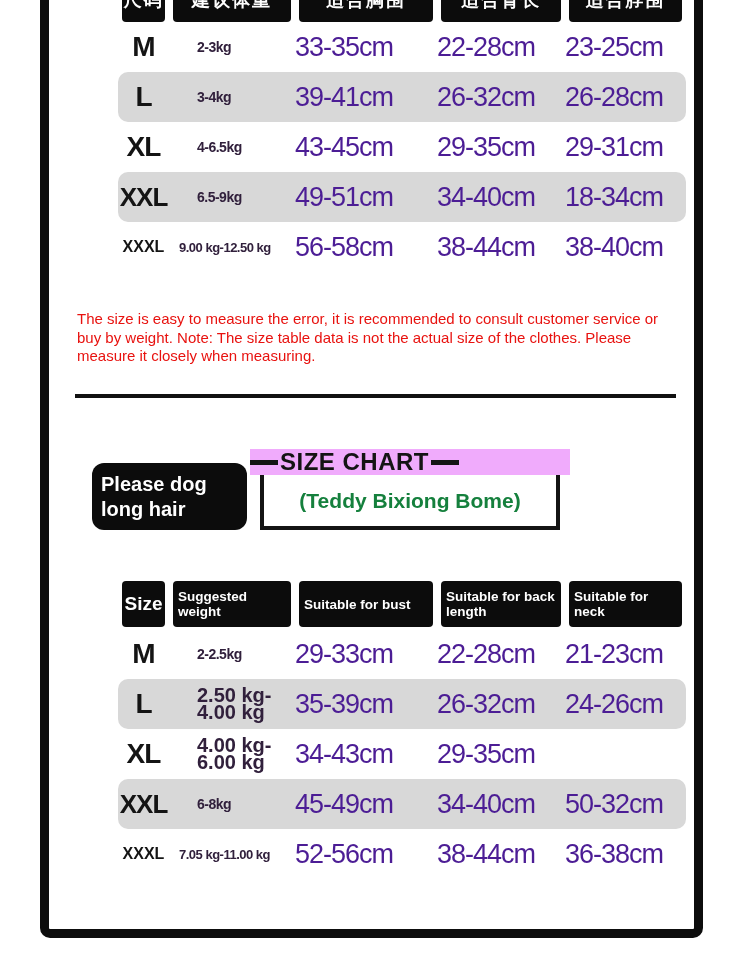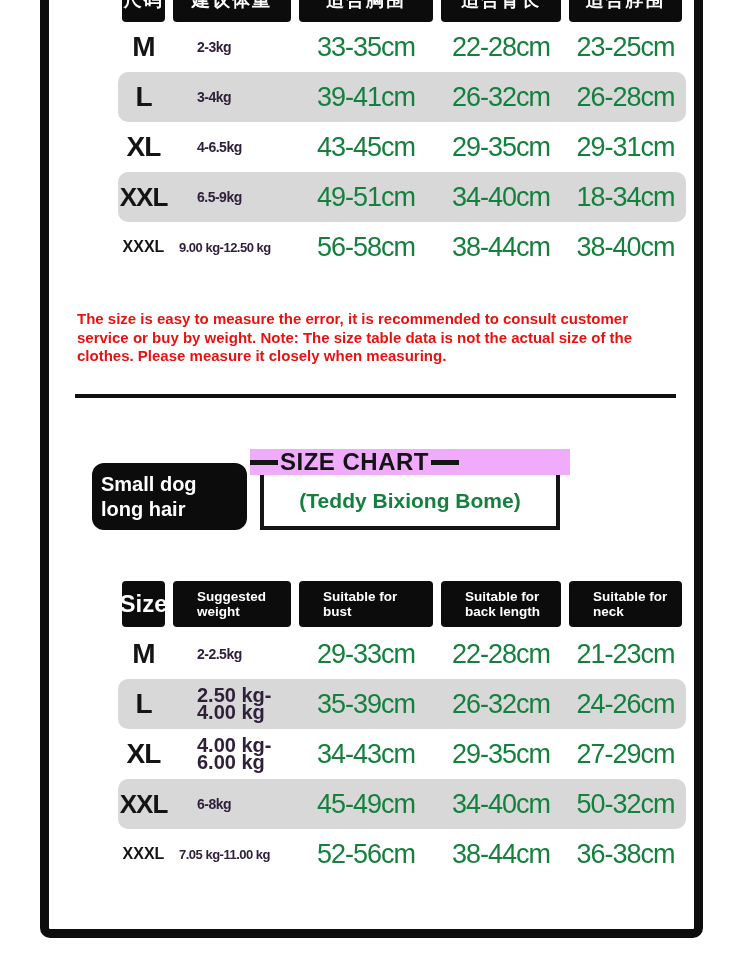--- a/index.html
+++ b/index.html
@@ -14,32 +14,32 @@
   .tbl{position:absolute;left:90px;width:568px;margin-left:28px;}
   .row{display:grid;grid-template-columns:51px 126px 142px 128px 121px;
        height:50px;align-items:center;}
   .row.shaded{background:#d8d8d8;border-radius:10px;}
   .size{text-align:center;font-weight:bold;font-size:28px;color:#141414;letter-spacing:-1px;}
   .row.r-xxl .size{font-size:26px;}
   .row.r-xxxl .size{font-size:16px;letter-spacing:0;}
   .weight{font-weight:bold;font-size:14px;color:#31203c;padding-left:28px;white-space:nowrap;letter-spacing:-0.5px;}
   .weight.wrap{white-space:normal;font-size:20px;line-height:17px;padding-right:22px;letter-spacing:0;}
   .row.r-xxxl .weight{padding-left:10px;font-size:13px;}
-  .cm{text-align:center;font-size:27px;color:#15803d;letter-spacing:-1px;}
+  .cm{text-align:left;font-size:27px;color:#4c1d95;letter-spacing:-1px;}
 
   
   .cn-head{position:absolute;left:0;top:-44px;width:568px;height:44px;
            display:grid;grid-template-columns:51px 126px 142px 128px 121px;}
   .cn-head .hcell{margin:0 4px;background:#0c0c0c;border-radius:4px;
            display:flex;align-items:center;justify-content:center;
            color:#fff;font-weight:bold;font-size:18px;letter-spacing:2px;}
 
   
   .notice{position:absolute;left:77px;top:310px;width:592px;
-          font-weight:bold;font-size:15px;line-height:18.5px;color:#e8120f;}
+          font-weight:normal;font-size:15px;line-height:18.5px;color:#e8120f;}
 
   
   .divider{position:absolute;left:75px;top:394px;width:601px;height:4px;background:#111;}
 
   
   .badge{position:absolute;left:92px;top:463px;width:155px;height:67px;
          background:#0c0c0c;border-radius:12px;color:#fff;font-weight:bold;
          font-size:20px;line-height:25px;display:flex;flex-direction:column;
          justify-content:center;padding-left:9px;box-sizing:border-box;}
   .chartbox{position:absolute;left:260px;top:465px;width:300px;height:65px;
@@ -48,22 +48,22 @@
   .chartbox .sub{font-weight:bold;font-size:21px;color:#15803d;}
   .titleline{position:absolute;left:250px;top:449px;width:320px;height:26px;
          background:#f0abfc;display:flex;align-items:center;justify-content:flex-start;gap:2px;}
   .titleline .txt{font-weight:bold;font-size:24px;color:#141414;letter-spacing:0.5px;white-space:nowrap;}
   .titleline .bar{width:28px;height:5px;background:#141414;}
 
   
   .en-head{display:grid;grid-template-columns:51px 126px 142px 128px 121px;height:50px;}
   .en-head .hcell{margin:2px 4px;background:#0c0c0c;border-radius:4px;color:#fff;
          font-weight:bold;display:flex;align-items:center;box-sizing:border-box;}
-  .en-head .hcell.first{justify-content:center;font-size:24px;}
-  .en-head .hcell.multi{font-size:13.5px;line-height:15px;padding-left:24px;padding-right:6px;}
+  .en-head .hcell.first{justify-content:center;font-size:19px;}
+  .en-head .hcell.multi{font-size:13.5px;line-height:15px;padding-left:5px;padding-right:6px;}
 </style>
 </head>
 <body>
 
 <div class="page">
   <div class="frame"></div>
 
   <div class="tbl" style="top:22px;">
     <div class="cn-head">
       <div class="hcell">尺码</div>
@@ -108,21 +108,21 @@
       <div class="cm">38-44cm</div>
       <div class="cm">38-40cm</div>
     </div>
   </div>
 
   <div class="notice">The size is easy to measure the error, it is recommended to consult customer service or buy by weight. Note: The size table data is not the actual size of the clothes. Please measure it closely when measuring.</div>
 
   <div class="divider"></div>
 
   <div class="badge">
-    <span>Small dog</span>
+    <span>Please dog</span>
     <span>long hair</span>
   </div>
   <div class="chartbox">
     <span class="sub">(Teddy Bixiong Bome)</span>
   </div>
   <div class="titleline">
     <span class="bar"></span>
     <span class="txt">SIZE CHART</span>
     <span class="bar"></span>
   </div>
@@ -148,21 +148,20 @@
       <div class="weight wrap">2.50 kg-4.00 kg</div>
       <div class="cm">35-39cm</div>
       <div class="cm">26-32cm</div>
       <div class="cm">24-26cm</div>
     </div>
     <div class="row">
       <div class="size">XL</div>
       <div class="weight wrap">4.00 kg-6.00 kg</div>
       <div class="cm">34-43cm</div>
       <div class="cm">29-35cm</div>
-      <div class="cm">27-29cm</div>
     </div>
     <div class="row shaded r-xxl">
       <div class="size">XXL</div>
       <div class="weight">6-8kg</div>
       <div class="cm">45-49cm</div>
       <div class="cm">34-40cm</div>
       <div class="cm">50-32cm</div>
     </div>
     <div class="row r-xxxl">
       <div class="size">XXXL</div>

